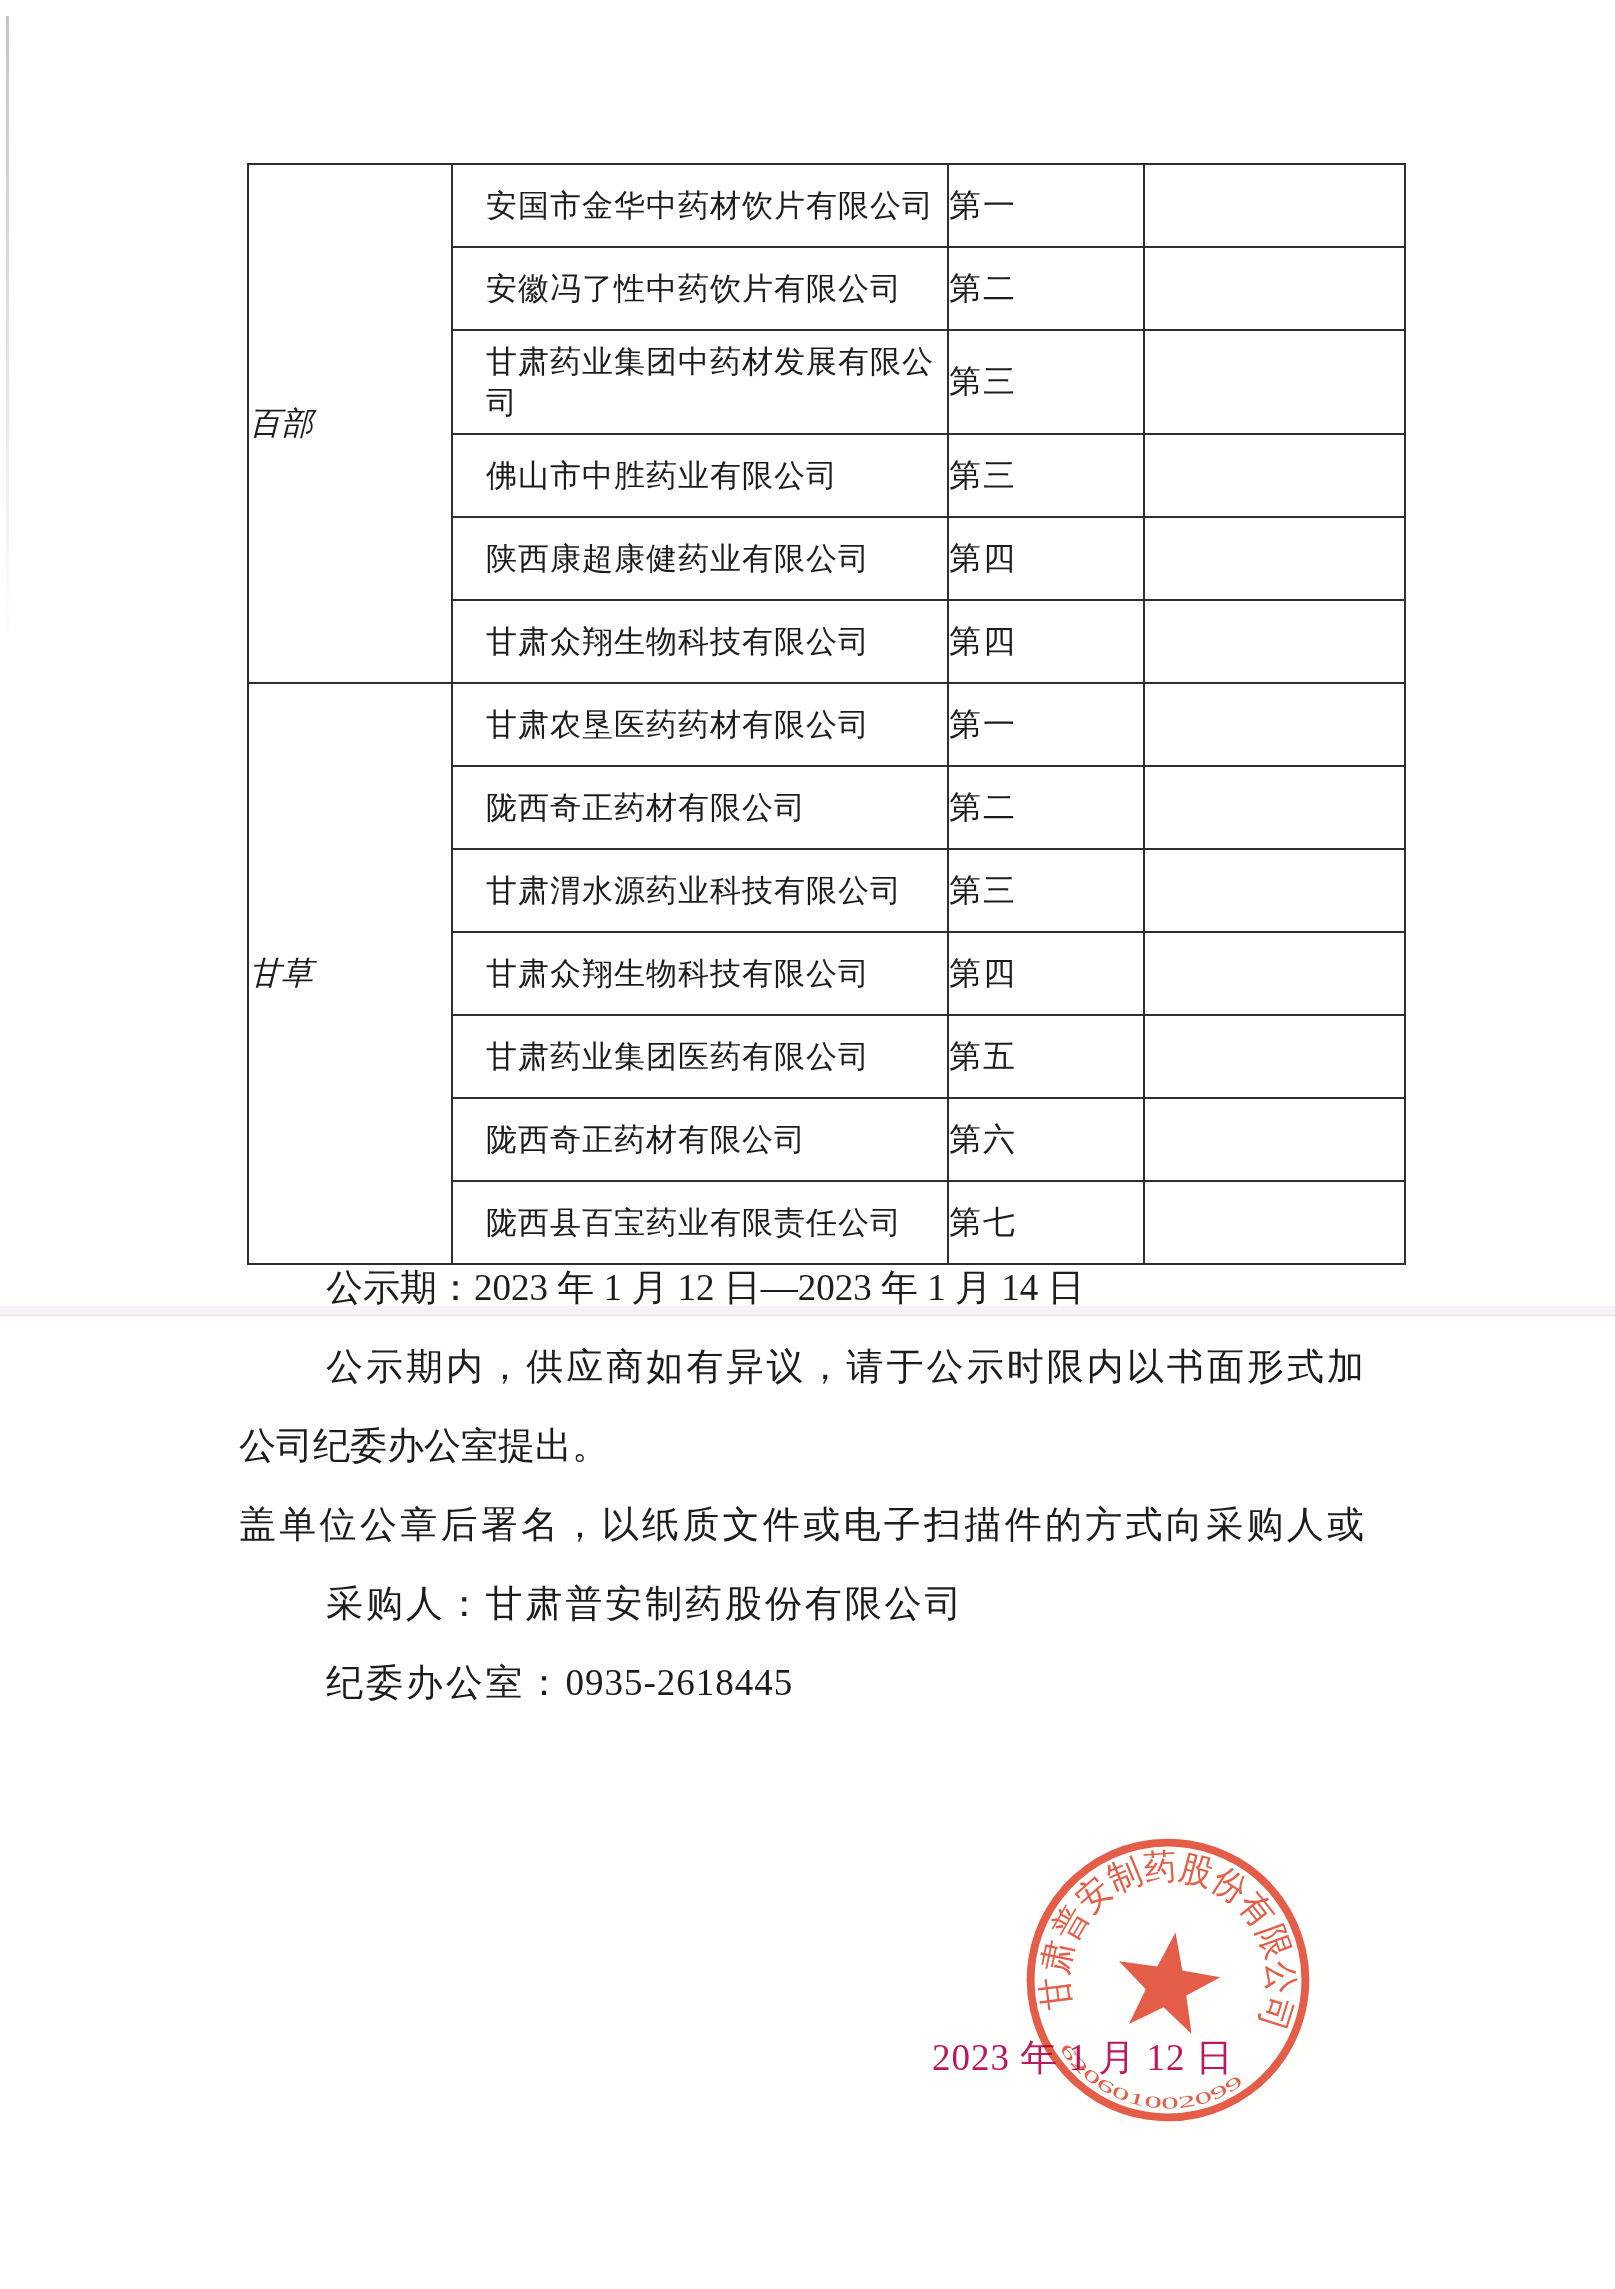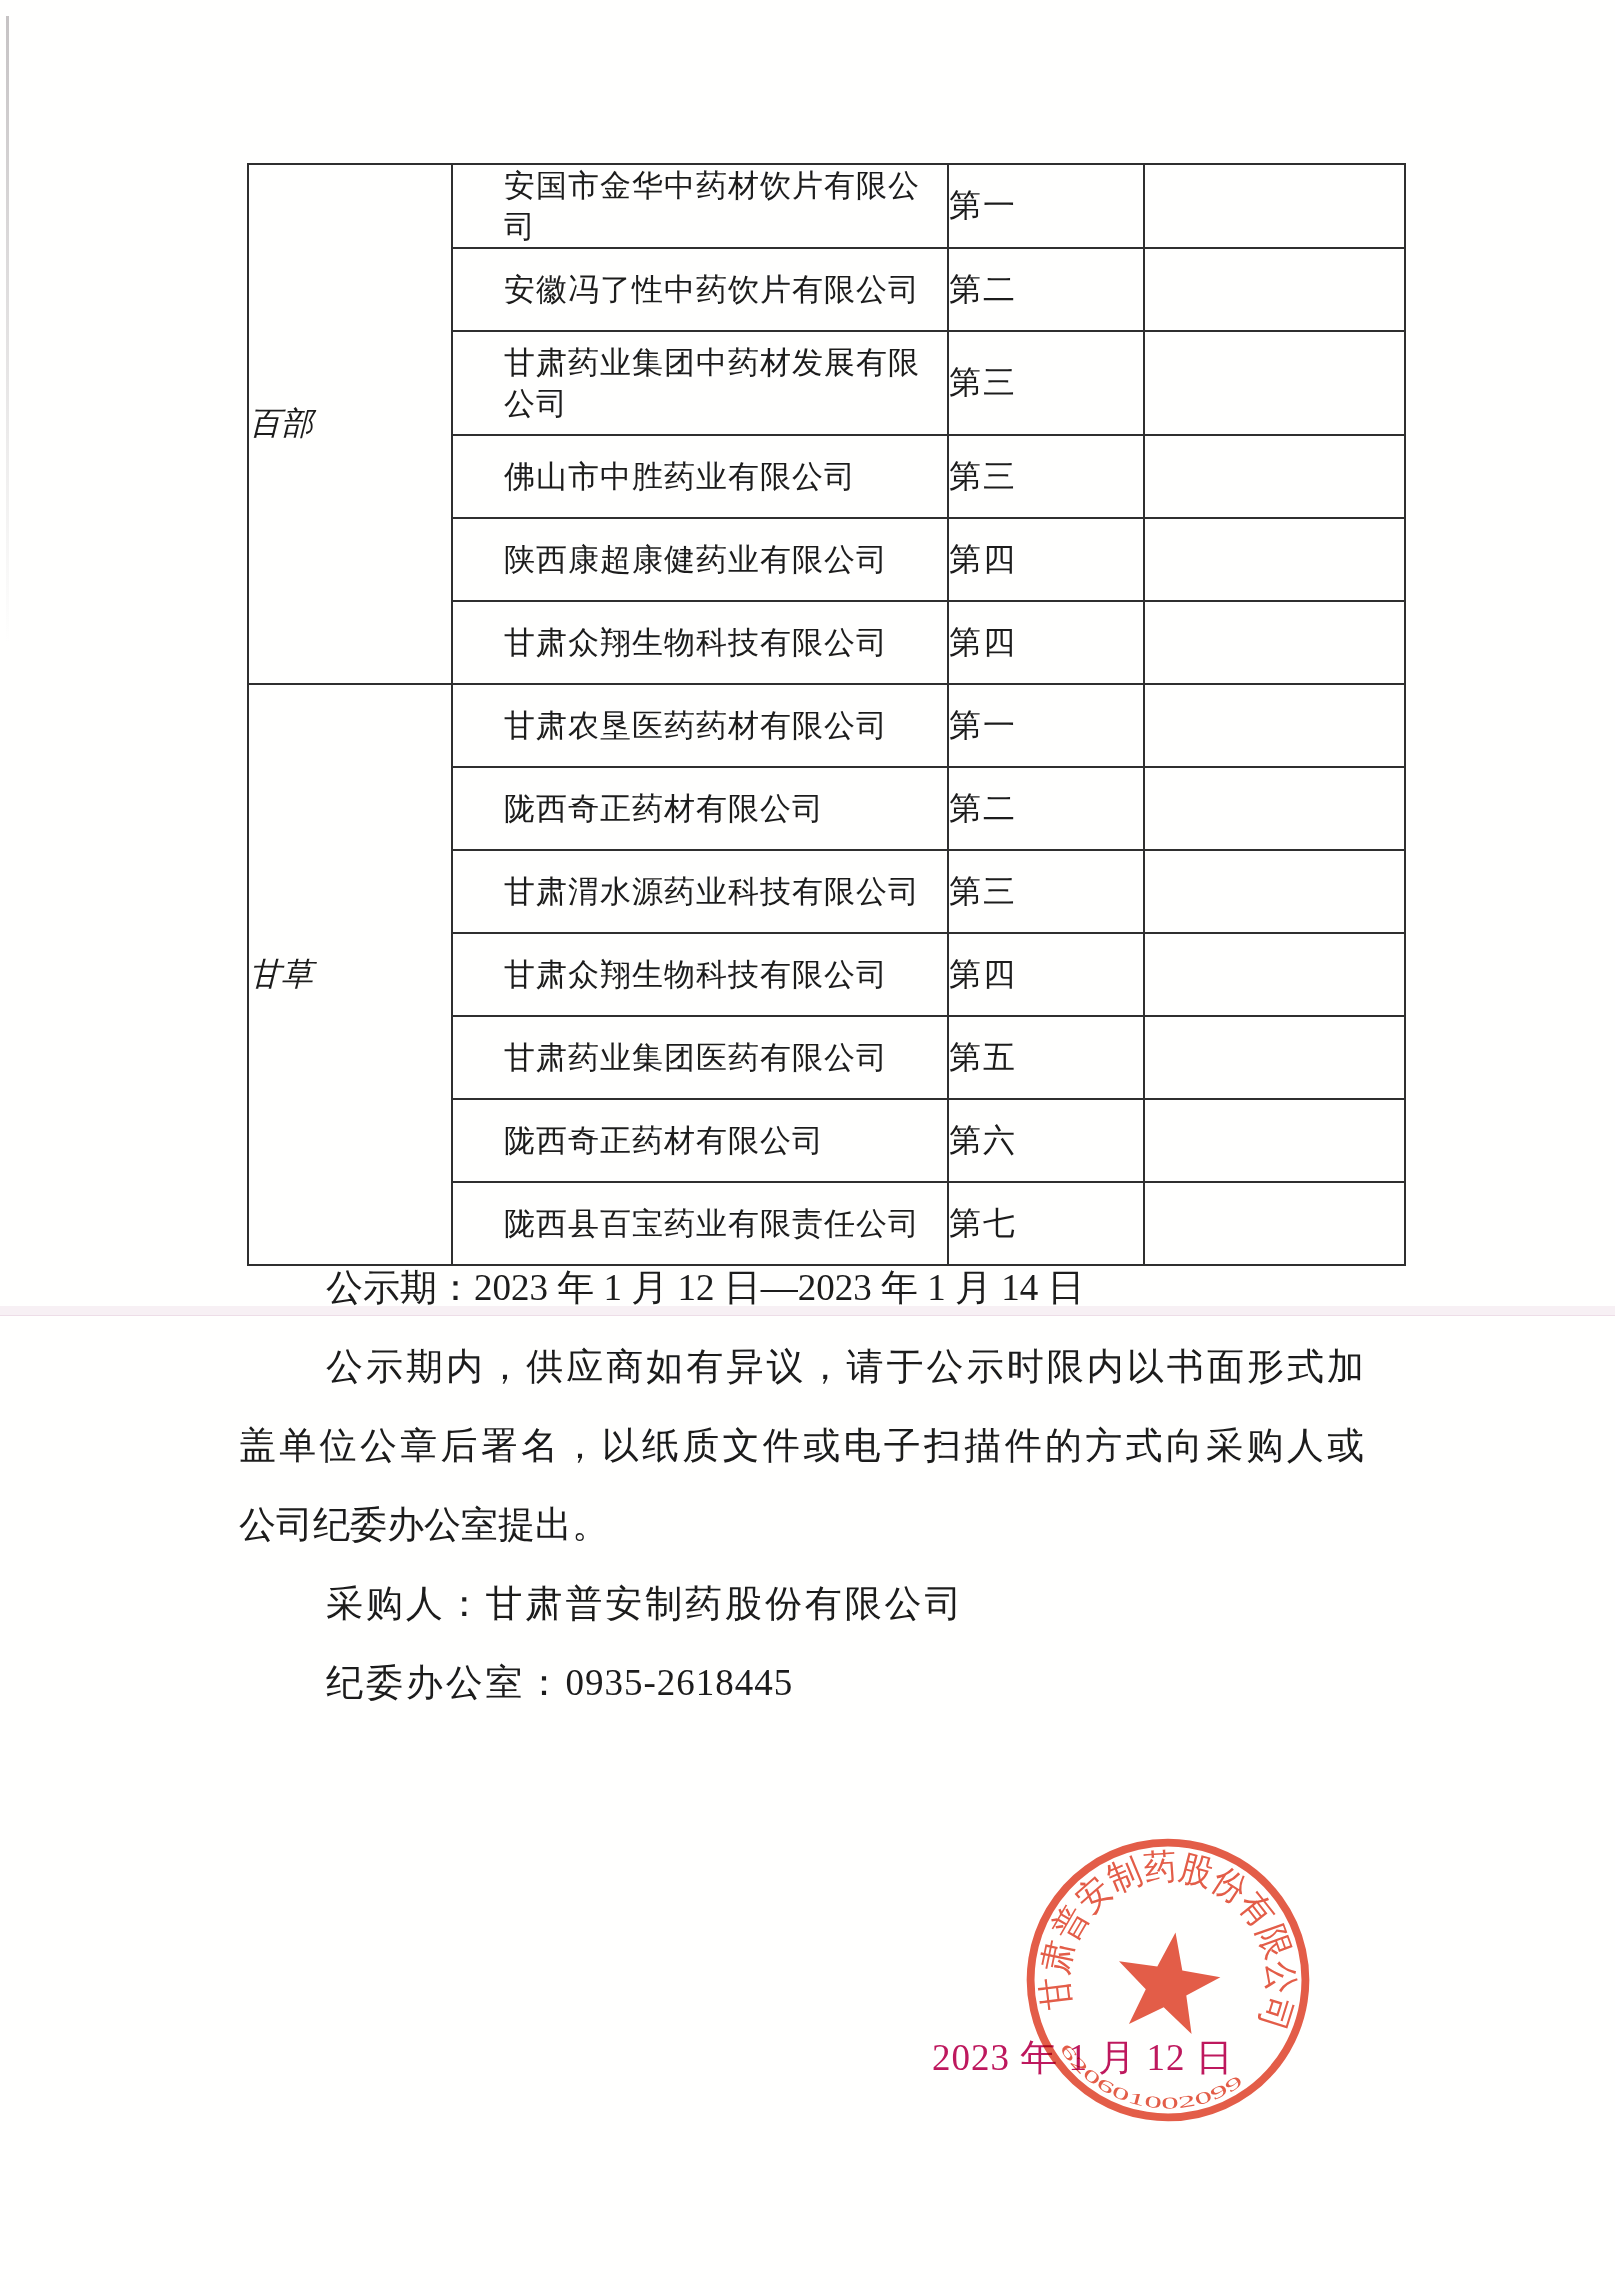--- a/index.html
+++ b/index.html
@@ -23,21 +23,21 @@
   
   .rank-table {
     position:absolute; left:247px; top:163px; width:1157px;
     border-collapse:collapse; table-layout:fixed;
     font-size:31px;
   }
   .rank-table td { border:2px solid #2f2f2f; padding:0; vertical-align:middle; }
   .rank-table tr { height:83px; }
   .rank-table tr.tall { height:104px; }
   td.cat   { text-align:left; font-size:32px;font-style:italic; }
-  td.company { padding-left:51px; letter-spacing:1px; line-height:41px;border-radius:18px; }
+  td.company { padding-left:33px; letter-spacing:1px; line-height:41px;border-radius:18px; }
   td.rank  { text-align:left; font-size:32px; letter-spacing:2px; }
 
   
   .notice {
     position:absolute; left:239px; top:1248px; width:1125px;
     font-size:37px; line-height:79px; white-space:nowrap;
   }
   .notice .wrapline { white-space:normal; }
   .indent { padding-left:87px; }
   .justify-full { text-align:justify; text-align-last:justify; }
@@ -142,22 +142,22 @@
           <td></td>
         </tr>
       </tbody>
   </table>
 
   <div class="page-separator"></div>
 
   <div class="notice">
     <div class="indent">公示期：2023 年 1 月 12 日—2023 年 1 月 14 日</div>
     <div class="wrapline indent justify-full">公示期内，供应商如有异议，请于公示时限内以书面形式加</div>
+    <div class="wrapline">公司纪委办公室提出。</div>
     <div class="wrapline justify-full">盖单位公章后署名，以纸质文件或电子扫描件的方式向采购人或</div>
-    <div class="wrapline">公司纪委办公室提出。</div>
     <div class="indent cjk">采购人：甘肃普安制药股份有限公司</div>
     <div class="indent">
       <span class="cjk">纪委办公室：</span><span class="num">0935-2618445</span>
     </div>
   </div>
 
   <div class="date-line">2023 年 1 月 12 日</div>
 
   <svg class="seal" viewBox="-161 -161 322 322">
     <g id="seal-group" transform="rotate(9)">

